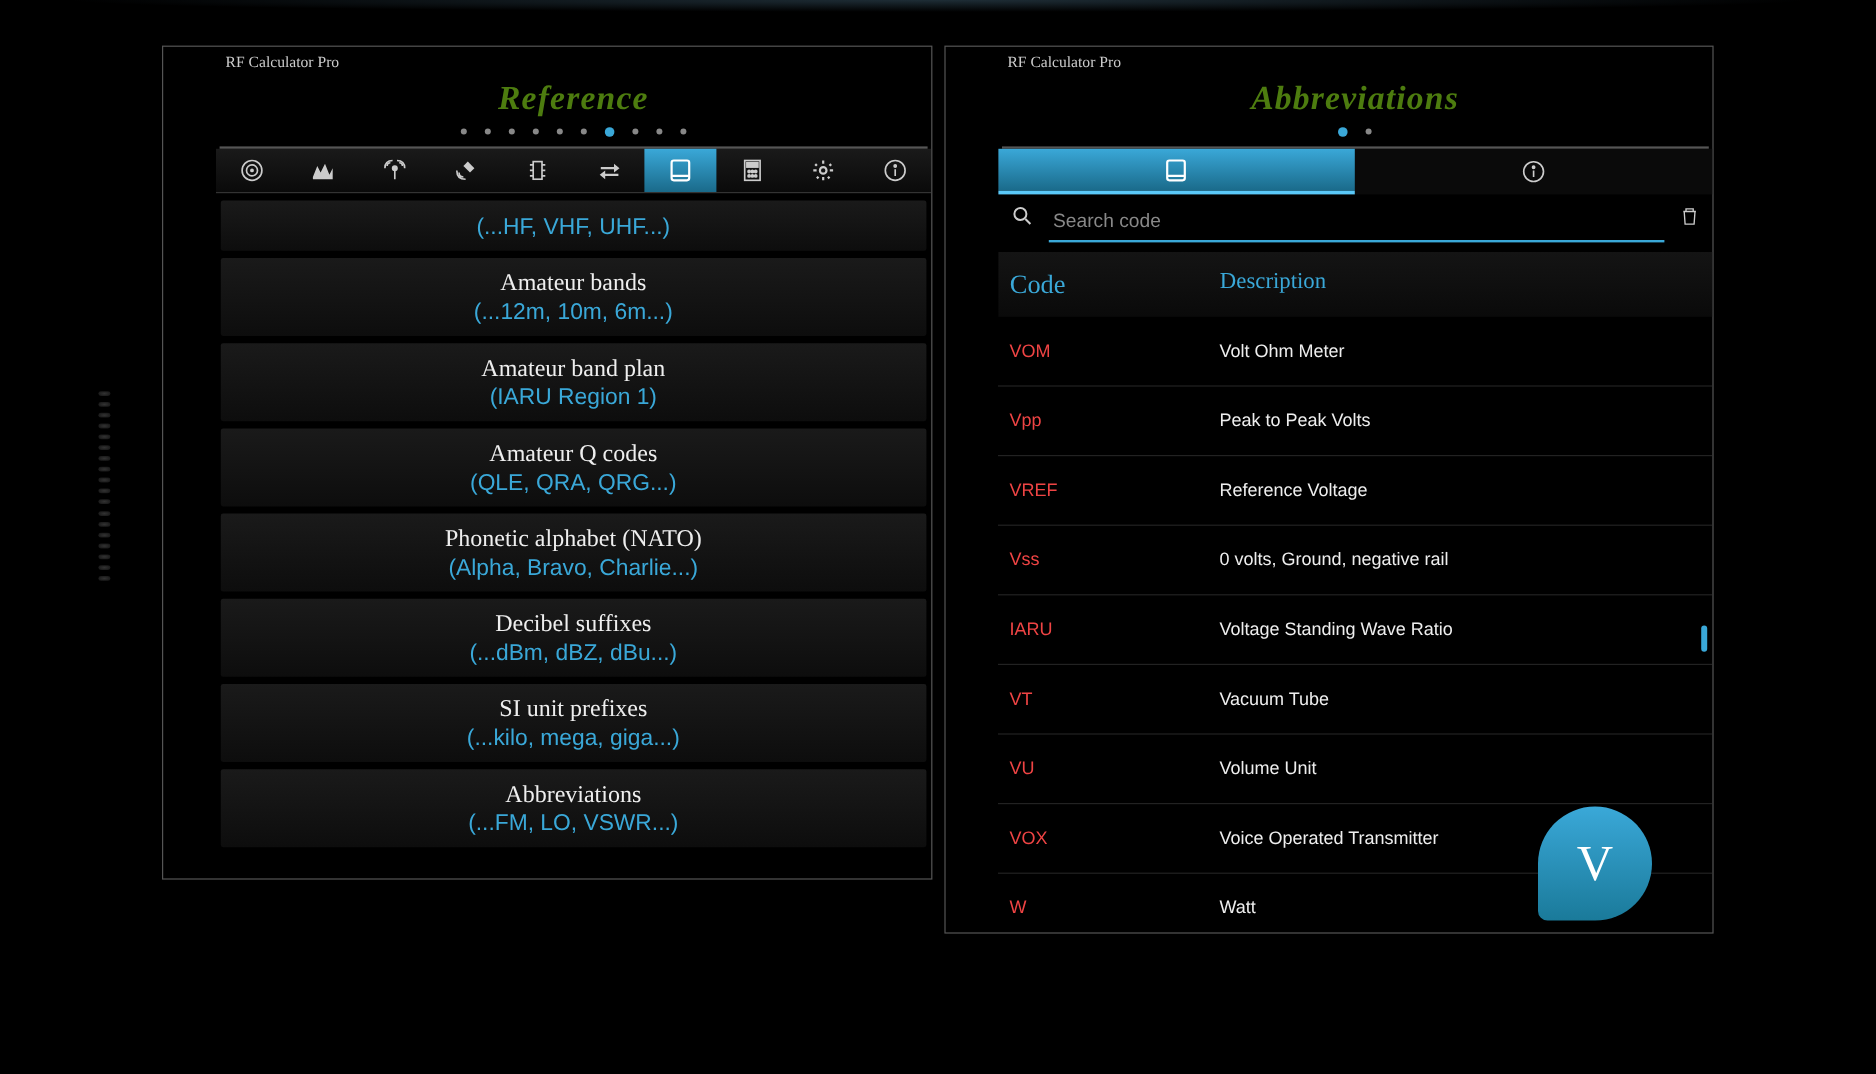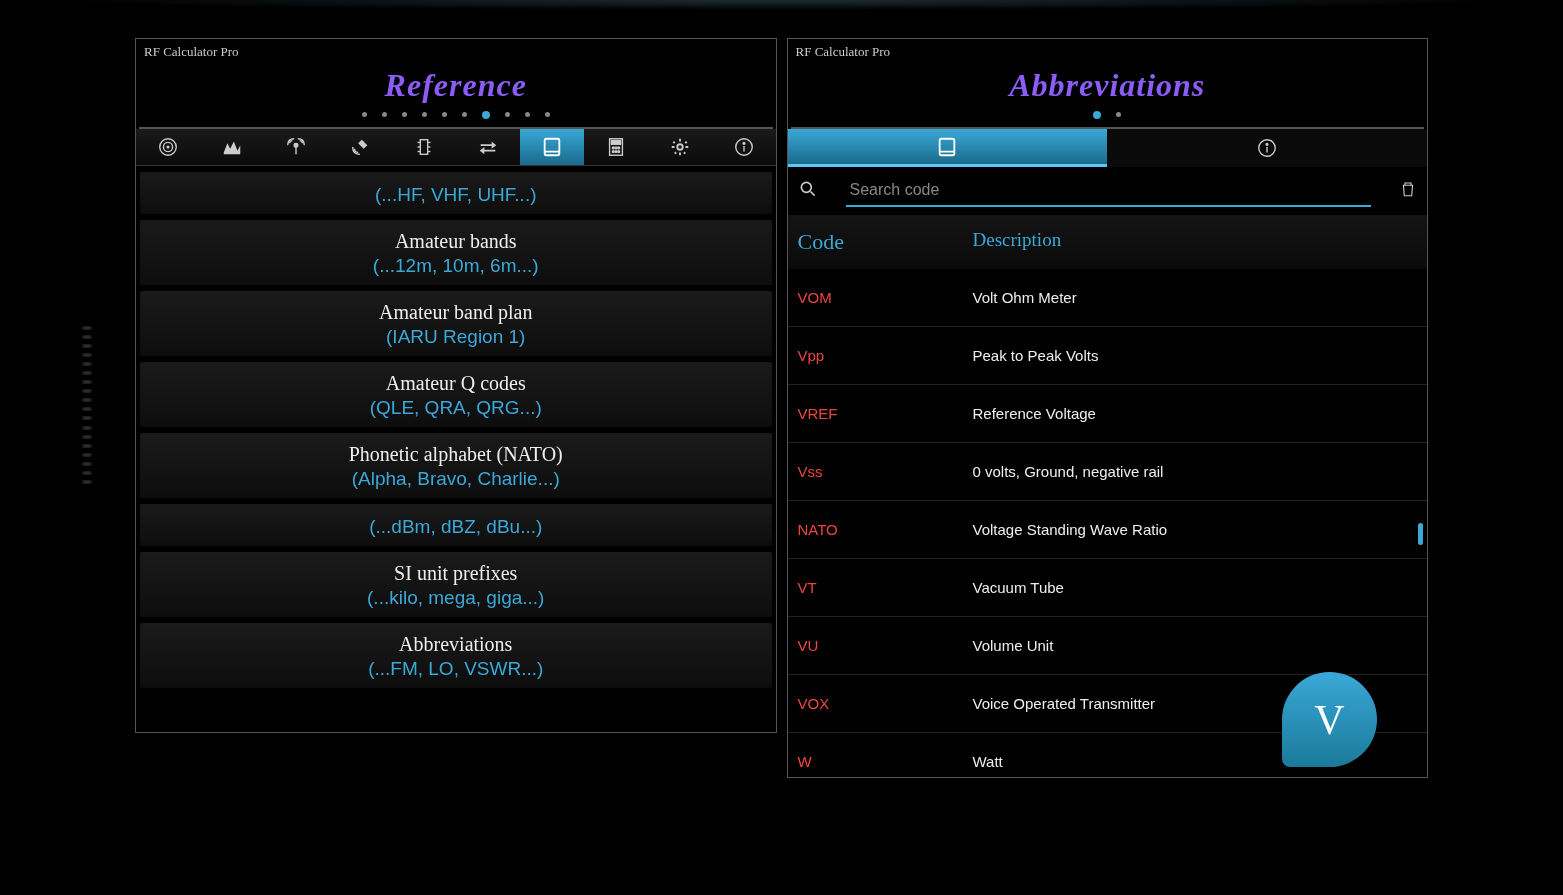--- a/index.html
+++ b/index.html
@@ -2,27 +2,27 @@
 <html><head>
   <meta charset="utf-8">
   <style>
     * { margin: 0; padding: 0; box-sizing: border-box; }
     body { background: #000; font-family: Arial, sans-serif; color: #fff; width: 1563px; height: 895px; overflow: hidden; position: relative; }
     
     .top-glow { position: absolute; top: 0; left: 50px; right: 50px; height: 10px; background: radial-gradient(ellipse at center top, rgba(100,150,180,0.3), transparent 70%); }
 
     .container { display: flex; gap: 10px; padding: 38px 135px 0 135px; height: 100%; }
     
-    .panel { border: 1px solid #555; background: #000; flex: 1; display: flex; flex-direction: column; overflow: hidden; }
+    .panel { border: 1px solid #555; background: #000; flex: 1; display: flex; flex-direction: column; overflow: hidden; padding-left: 44px; }
     .panel-left { min-width: 590px; max-height: 695px; }
     .panel-right { min-width: 590px; max-height: 740px; }
 
     .app-title { font-size: 13px; color: #ccc; padding: 5px 8px; font-family: Georgia, serif; }
 
-    .screen-title { font-family: 'Brush Script MT', cursive; font-size: 32px; font-weight: bold; font-style: italic; color: #8b5cf6; text-align: center; padding: 2px 0 4px; letter-spacing: 1px; }
+    .screen-title { font-family: 'Brush Script MT', cursive; font-size: 28px; font-weight: bold; font-style: italic; color: #4d7c0f; text-align: center; padding: 2px 0 4px; letter-spacing: 1px; }
 
     .dots { display: flex; justify-content: center; gap: 15px; padding: 4px 0 8px; }
     .dot { width: 5px; height: 5px; background: #888; border-radius: 50%; }
     .dot.active { background: #3aa8d8; width: 8px; height: 8px; margin-top: -1px; }
 
     .divider { height: 2px; background: #555; margin: 0 3px; }
 
     .toolbar { display: flex; background: linear-gradient(#1a1a1a, #0a0a0a); border-bottom: 1px solid #333; }
     .toolbar-item { flex: 1; display: flex; align-items: center; justify-content: center; height: 36px; cursor: pointer; position: relative; }
     .toolbar-item.active { background: linear-gradient(#3aa8d8, #1a6a8a); }
@@ -31,21 +31,21 @@
     .ref-list { flex: 1; overflow-y: auto; padding: 6px 4px; }
     .ref-item { background: linear-gradient(#1a1a1a, #0d0d0d); margin-bottom: 6px; padding: 10px 0 8px; text-align: center; cursor: pointer; border-radius: 2px; }
     .ref-item-title { font-family: Georgia, serif; font-size: 20px; color: #eee; }
     .ref-item-sub { font-size: 19px; color: #3aa8d8; margin-top: 2px; }
 
     .tabs { display: flex; background: #0a0a0a; }
     .tab { flex: 1; display: flex; align-items: center; justify-content: center; height: 38px; cursor: pointer; }
     .tab.active { background: linear-gradient(#3aa8d8, #1a6a8a); border-bottom: 3px solid #5ac8f8; }
     .tab svg { width: 22px; height: 22px; }
 
-    .search-row { display: flex; align-items: center; padding: 8px 10px; gap: 28px; }
+    .search-row { display: flex; padding: 8px 10px; gap: 12px; }
     .search-icon svg { width: 20px; height: 20px; }
     .search-input { flex: 1; background: transparent; border: none; border-bottom: 2px solid #3aa8d8; color: #fff; font-size: 16px; padding: 6px 4px; outline: none; }
     .search-input::placeholder { color: #888; }
     .trash-icon svg { width: 18px; height: 20px; cursor: pointer; }
 
     .table-header { display: flex; padding: 14px 10px 14px 10px; background: linear-gradient(#141414, #0a0a0a); }
     .table-header .col-code { width: 175px; font-family: Georgia, serif; font-size: 22px; color: #3aa8d8; }
     .table-header .col-desc { flex: 1; font-family: Georgia, serif; font-size: 19px; color: #3aa8d8; }
 
     .table-body { flex: 1; overflow-y: auto; position: relative; }
@@ -199,20 +199,21 @@
         </div>
         <div class="ref-item">
           <div class="ref-item-title">Amateur Q codes</div>
           <div class="ref-item-sub">(QLE, QRA, QRG...)</div>
         </div>
         <div class="ref-item">
           <div class="ref-item-title">Phonetic alphabet (NATO)</div>
           <div class="ref-item-sub">(Alpha, Bravo, Charlie...)</div>
         </div>
         <div class="ref-item">
+          <div class="ref-item-title">Decibel suffixes</div>
           <div class="ref-item-sub">(...dBm, dBZ, dBu...)</div>
         </div>
         <div class="ref-item">
           <div class="ref-item-title">SI unit prefixes</div>
           <div class="ref-item-sub">(...kilo, mega, giga...)</div>
         </div>
         <div class="ref-item">
           <div class="ref-item-title">Abbreviations</div>
           <div class="ref-item-sub">(...FM, LO, VSWR...)</div>
         </div>
@@ -271,21 +272,21 @@
         </div>
         <div class="table-row">
           <div class="col-code">VREF</div>
           <div class="col-desc">Reference Voltage</div>
         </div>
         <div class="table-row">
           <div class="col-code">Vss</div>
           <div class="col-desc">0 volts, Ground, negative rail</div>
         </div>
         <div class="table-row">
-          <div class="col-code">NATO</div>
+          <div class="col-code">IARU</div>
           <div class="col-desc">Voltage Standing Wave Ratio</div>
         </div>
         <div class="table-row">
           <div class="col-code">VT</div>
           <div class="col-desc">Vacuum Tube</div>
         </div>
         <div class="table-row">
           <div class="col-code">VU</div>
           <div class="col-desc">Volume Unit</div>
         </div>

